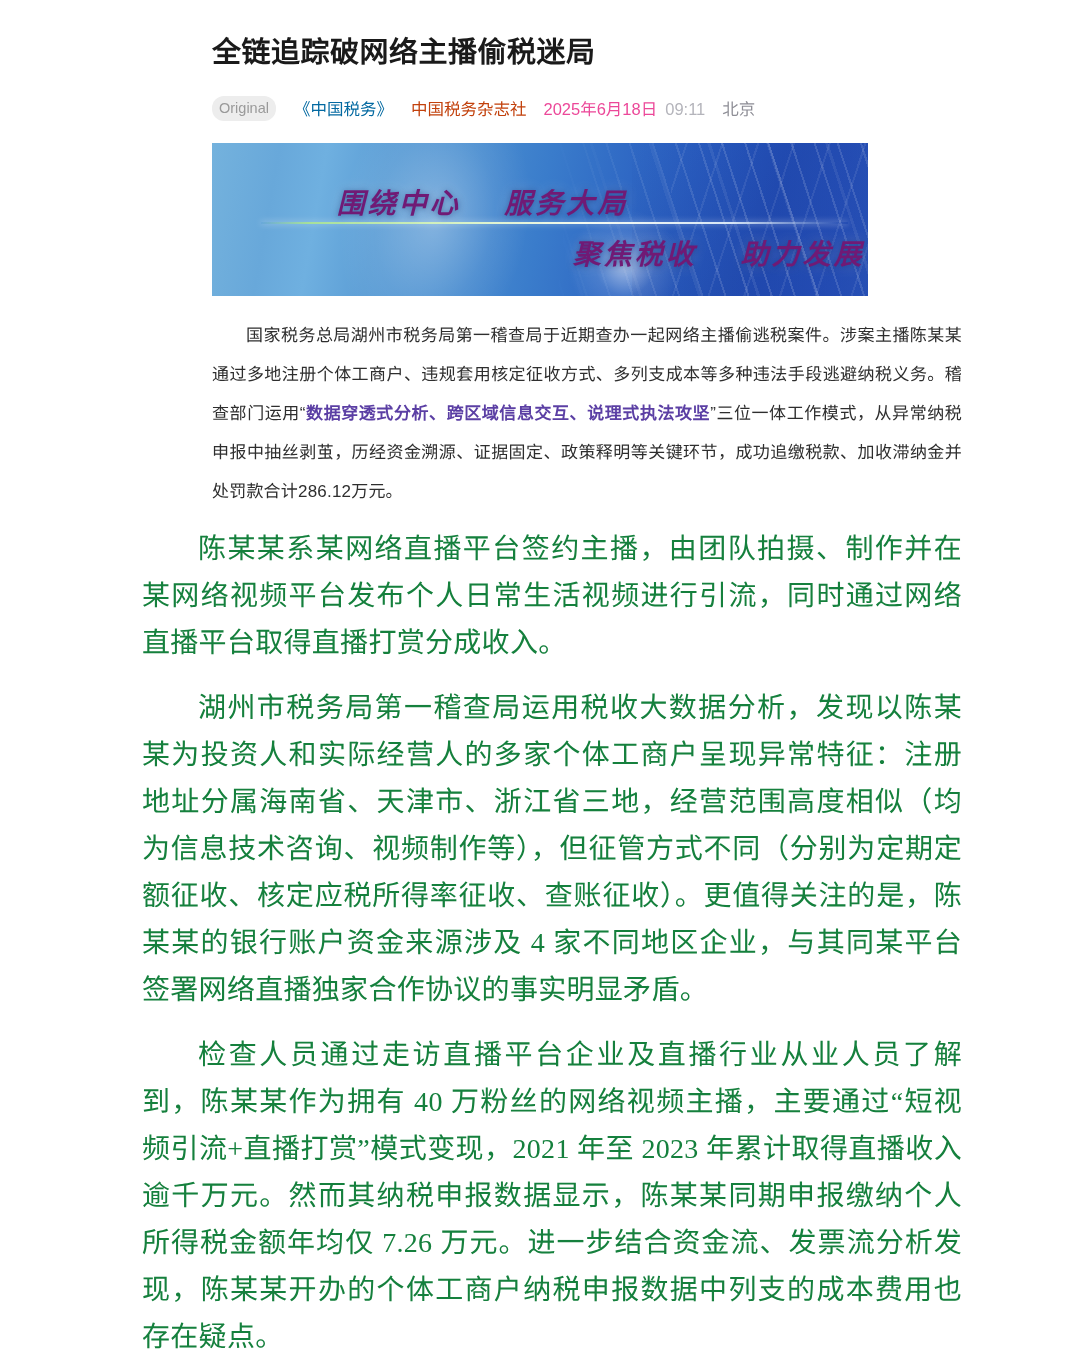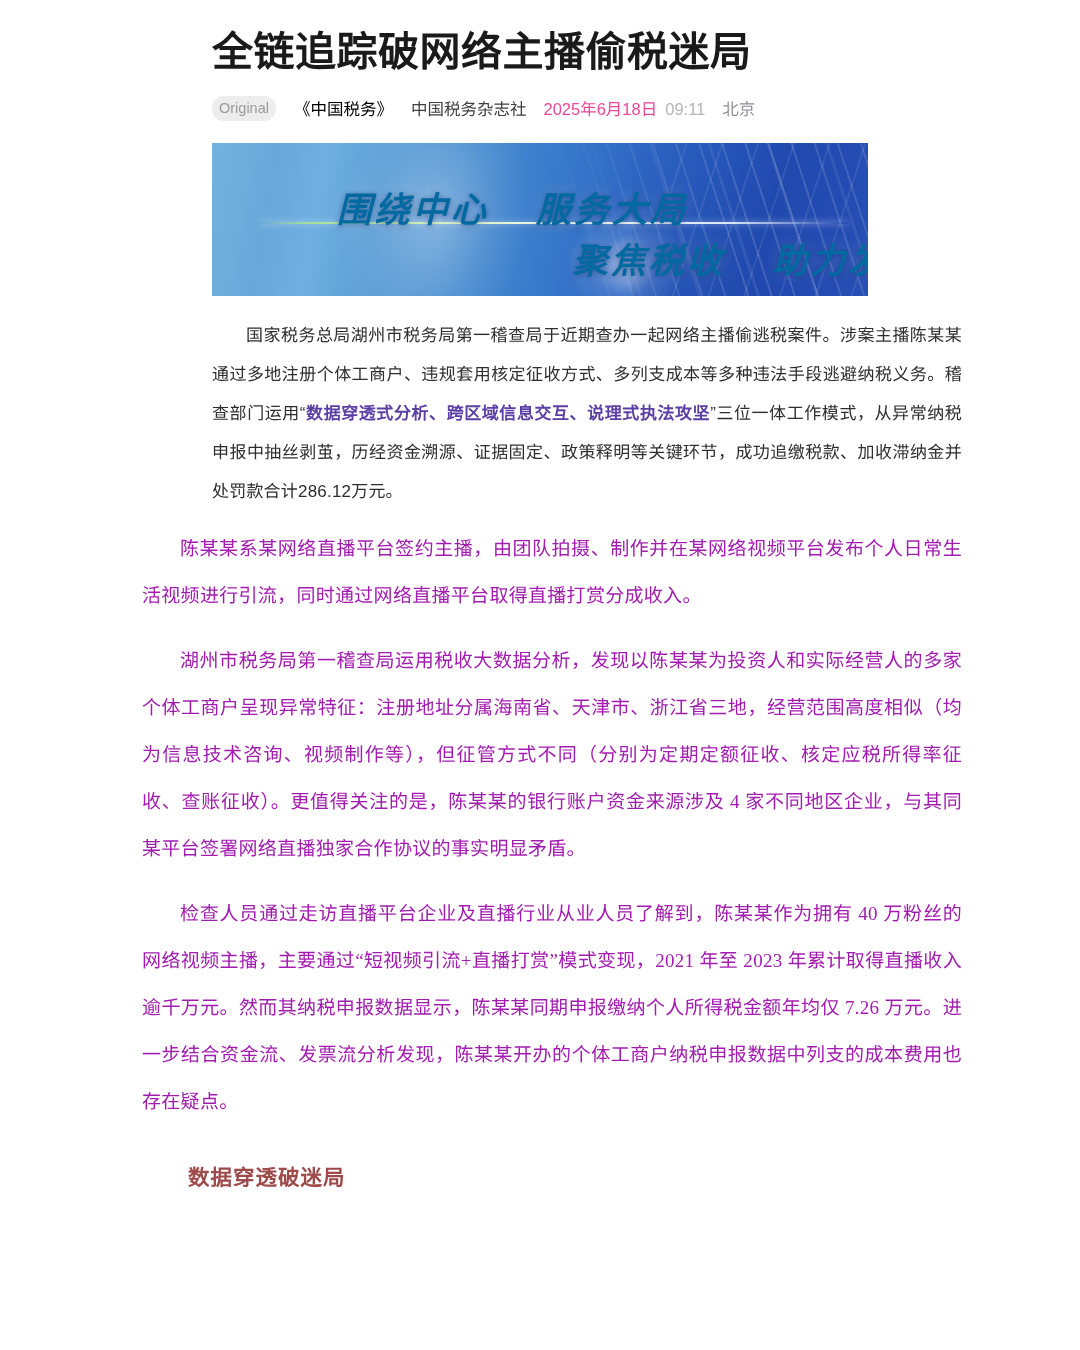--- a/index.html
+++ b/index.html
@@ -23,21 +23,21 @@
   }
 
   
   .article-header {
     padding: 30px 0 0 0;
   }
   .article-title {
     margin: 0;
     padding: 0 130px 0 212px;
     font-family: "Liberation Sans", "DejaVu Sans", sans-serif;
-    font-size: 41px;
+    font-size: 29px;
     font-weight: bold;
     line-height: 44px;
     color: #1a1a1a;
     letter-spacing: 0.5px;
   }
   .meta-row {
     display: flex;
     align-items: center;
     padding: 22px 0 0 212px;
     font-size: 16.5px;
@@ -49,25 +49,25 @@
     background: #ededed;
     color: #9a9a9a;
     font-size: 14.5px;
     line-height: 20px;
     padding: 2px 7px 3px 7px;
     border-radius: 12px;
     margin-right: 18px;
     font-family: "Liberation Sans", sans-serif;
   }
   .meta-source {
-    color: #000000;
+    color: #0369a1;
     margin-right: 18px;
   }
   .meta-author {
-    color: #404040;
+    color: #c2410c;
     margin-right: 17px;
     font-weight: 500;
   }
   .meta-date {
     color: #ec4899;
     margin-right: 8px;
   }
   .meta-time {
     color: #b4b4bb;
     margin-right: 17px;
@@ -177,25 +177,25 @@
     position: absolute;
     left: 53%;
     top: 38%;
     width: 130px;
     height: 130px;
     background: radial-gradient(circle at center, rgba(255,255,255,0.55) 0%, rgba(255,255,255,0.12) 32%, rgba(255,255,255,0) 62%);
   }
   .banner-text {
     position: absolute;
     inset: 0;
-    color: #0369a1;
+    color: #701a75;
     font-family: "Liberation Sans", "DejaVu Sans", sans-serif;
     font-weight: bold;
     font-style: italic;
-    font-size: 35px;
+    font-size: 28px;
     letter-spacing: 3px;
     text-shadow: 0 1px 6px rgba(10,40,110,0.55), 0 0 14px rgba(255,255,255,0.25);
   }
   .banner-line1 {
     position: absolute;
     left: 19%;
     top: 25%;
     white-space: nowrap;
   }
   .banner-line2 {
@@ -237,23 +237,23 @@
     font-weight: bold;
     line-height: 34px;
     color: #9d4a4a;
     letter-spacing: 1px;
   }
 
   
   .body-para {
     margin: 18px 0 0 0;
     font-family: "Liberation Serif", "DejaVu Serif", serif;
-    font-size: 19px;
+    font-size: 28px;
     line-height: 47px;
-    color: #a21caf;
+    color: #15803d;
     text-align: justify;
     text-indent: 2em;
     letter-spacing: 0.3px;
   }
   .body-para.first-after-heading {
     margin-top: 14px;
   }
 
   .clip-bottom {
     position: absolute;

